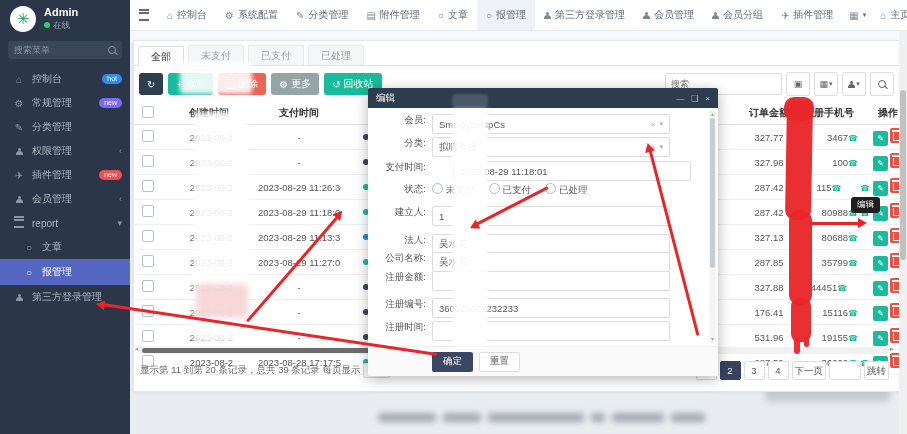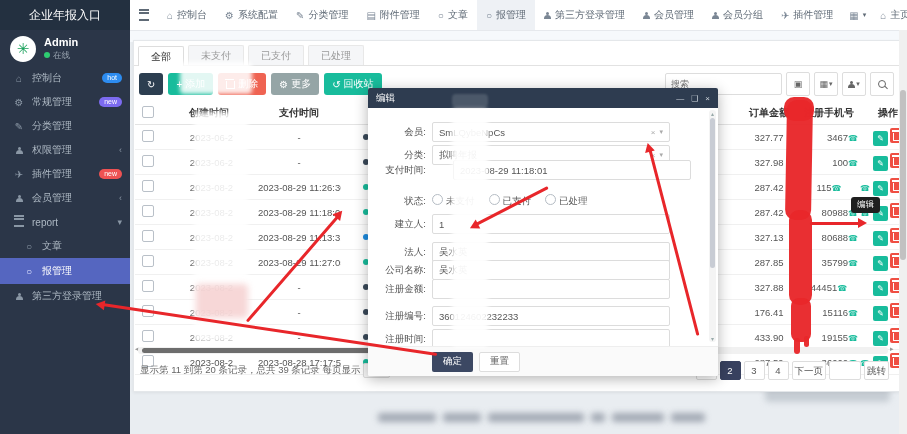--- a/index.html
+++ b/index.html
@@ -74,21 +74,21 @@
   .pp-select{border:1px solid #ddd;border-radius:2px;padding:1px 4px;background:#f8f8f8;cursor:pointer}
   .pager{margin-left:auto;display:flex;align-items:center;gap:3px;padding-right:8px}
   .pg{min-width:15px;height:17px;line-height:17px;text-align:center;border:1px solid #ddd;border-radius:2px;background:#fff;color:#555;padding:0 2px;cursor:pointer}
   .pg.active{background:#38415f;border-color:#38415f;color:#fff}
   .pg-input{width:26px;height:15px;border:1px solid #ddd;border-radius:2px}
   
   .modal{position:absolute;left:368px;top:88px;width:350px;height:288px;background:#fff;border-radius:2px;box-shadow:0 3px 14px rgba(0,0,0,.3);z-index:30}
   .modal-hd{height:20px;background:#2e3c50;border-radius:2px 2px 0 0;display:flex;align-items:center;color:#fff;font-size:9.5px;padding:0 8px}
   .modal-hd .ctrls{margin-left:auto;display:flex;gap:7px;color:#cfd6dd;font-size:8px;cursor:pointer}
   .modal-bd{position:relative;height:238px;overflow:hidden}
-  .mrow{position:absolute;left:0;width:100%;height:36px;display:flex;align-items:center}
+  .mrow{position:absolute;left:0;width:100%;height:36px;display:flex;align-items:flex-start}
   .mlabel{width:58px;text-align:right;font-size:9.5px;color:#555;flex:0 0 58px}
   .mval{margin-left:6px;width:238px;height:20px;border:1px solid #dcdcdc;border-radius:2px;display:flex;align-items:center;padding:0 6px;font-size:9.5px;color:#555;box-sizing:border-box;background:#fff}
   .mval .sfx{margin-left:auto;color:#aaa;font-size:8px;display:flex;gap:4px}
   .mradio{margin-left:6px;display:flex;gap:14px;align-items:center;font-size:9.5px;color:#555}
   .rdot{display:inline-block;width:9px;height:9px;border:1px solid #b5bcc4;border-radius:50%;margin-right:3px;vertical-align:-1px;background:#fff}
   .mscroll{position:absolute;right:2px;top:2px;width:7px;height:232px;background:#f4f4f4;border-radius:3px}
   .mscroll .thumb{position:absolute;left:1px;top:8px;width:5px;height:150px;background:#c8ccd4;border-radius:3px}
   .mscroll .ar{position:absolute;left:0;width:7px;text-align:center;font-size:6px;color:#9aa}
   .modal-ft{position:absolute;left:0;bottom:0;width:100%;height:30px;background:#fafafa;border-top:1px solid #eee;border-radius:0 0 2px 2px;display:flex;align-items:center;gap:6px;padding-left:64px;box-sizing:border-box}
   .mbtn{height:20px;padding:0 10px;border-radius:2px;font-size:9.5px;cursor:pointer;border:1px solid transparent;font-family:inherit}
@@ -113,27 +113,30 @@
   .ic-trash{display:inline-block;width:7px;height:7px;position:relative;border:1px solid currentColor;border-top:none;border-radius:0 0 1px 1px;margin-top:2px}
   .ic-trash::before{content:"";position:absolute;top:-2.5px;left:-2px;width:9px;height:1.5px;background:currentColor}
   .caret{font-size:7px;color:inherit}
 </style>
 </head>
 <body>
 
 <div class="app">
 
   <div class="sidebar">
-    <div class="sb-title">企业年报入口</div>
     <div class="sb-user">
       <div class="avatar">✳</div>
       <div class="sb-user-meta">
         <div class="sb-user-name">Admin</div>
         <div class="sb-user-status"><span class="dot-green"></span><span>在线</span></div>
       </div>
+    </div>
+    <div class="sb-search">
+      <span class="ph">搜索菜单</span>
+      <span class="ic-mag"></span>
     </div>
     <div class="sb-menu" id="sb-menu">
         <div class="sb-item">
           <span class="mi">⌂</span>
           <span class="lbl">控制台</span>
           <span class="badge blue">hot</span>
         </div>
         <div class="sb-item">
           <span class="mi">⚙</span>
           <span class="lbl">常规管理</span>
@@ -458,21 +461,21 @@
           </tr>
           <tr>
             <td><span class="cb"></span></td>
             <td class="l">2023-08-2</td>
             <td>-</td>
             <td class="l"><span class="stat">
                 <i style="background: rgb(59, 74, 90);"></i>
                 <span style="color: rgb(59, 74, 90);">未支付</span>
               </span></td>
             <td></td>
-            <td>433.90</td>
+            <td>531.96</td>
             <td style="text-align: right;"><span>19155</span><span class="phone-ic">☎</span></td>
             <td></td>
             <td><span class="opbtn g">
                 <span>✎</span>
               </span><span class="opbtn r">
                 <span class="ic-trash" style="border-color: rgb(255, 255, 255);"></span>
               </span></td>
           </tr>
           <tr>
             <td><span class="cb"></span></td>
@@ -547,21 +550,21 @@
         <div class="mrow" style="top: 29px;">
           <div class="mlabel">分类:</div>
           <div class="mval">
             <span>拟聘年报</span>
             <span class="sfx">
               <span>×</span>
               <span class="caret">▾</span>
             </span>
           </div>
         </div>
-        <div class="mrow" style="top: 44px; gap: 21px;">
+        <div class="mrow" style="top: 53px; gap: 21px;">
           <div class="mlabel">支付时间:</div>
           <div class="mval">
             <span>2023-08-29 11:18:01</span>
           </div>
         </div>
         <div class="mrow" style="top: 75px;">
           <div class="mlabel">状态:</div>
           <div class="mradio">
             <span><span class="rdot"></span><span>未支付</span></span>
             <span><span class="rdot"></span><span>已支付</span></span>

